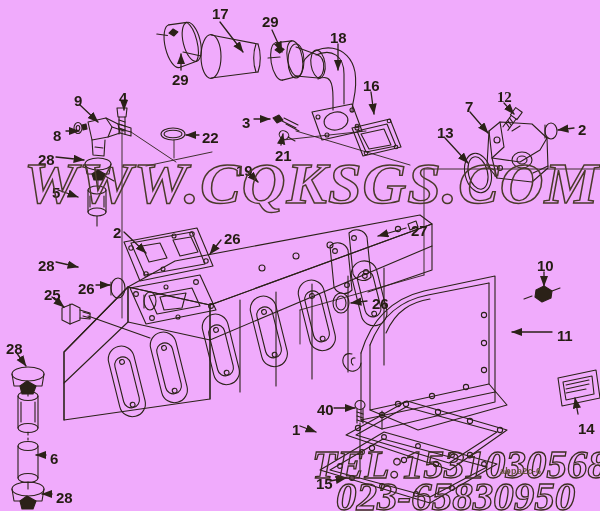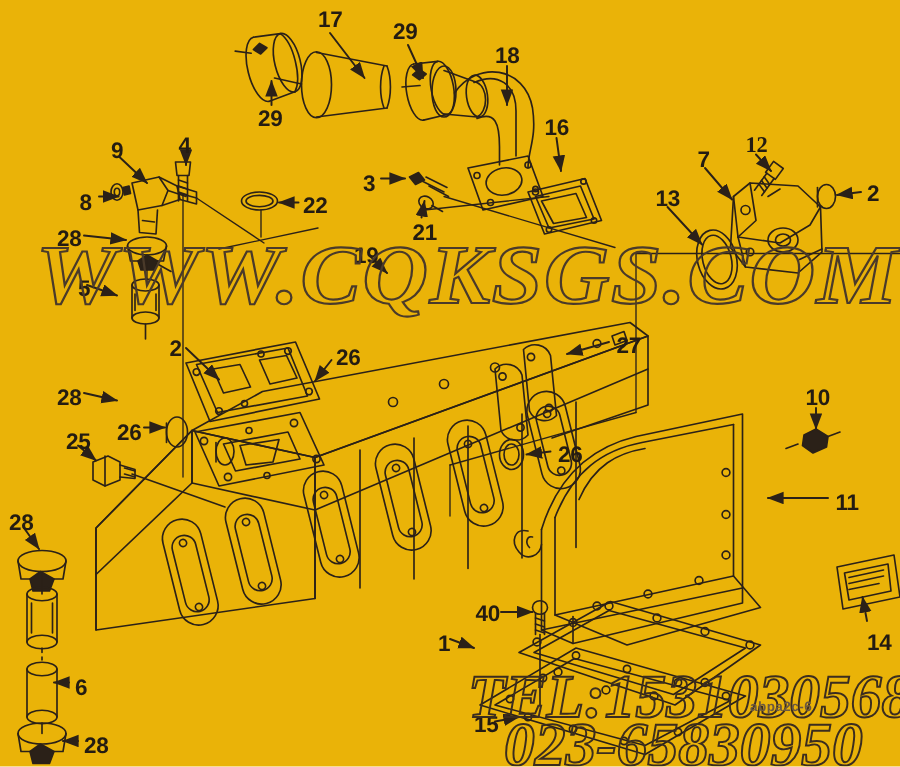--- a/index.html
+++ b/index.html
@@ -1,21 +1,21 @@
 <!DOCTYPE html>
 <html><head>
 <meta charset="utf-8">
 <title>Parts Diagram</title>
 <style>
   html,body{margin:0;padding:0;background:#ffffff;}
   body{font-family:"Liberation Sans",sans-serif;}
   #stage{
     position:relative;
     width:600px;height:511px;
-    background:#eab308;
+    background:#f0abfc;
     overflow:hidden;
   }
   #artboard{position:absolute;inset:0;}
   #artboard svg{display:block;width:600px;height:511px;}
 
   
   .callout{
     position:absolute;
     font-family:"Liberation Sans",sans-serif;
     font-weight:bold;

